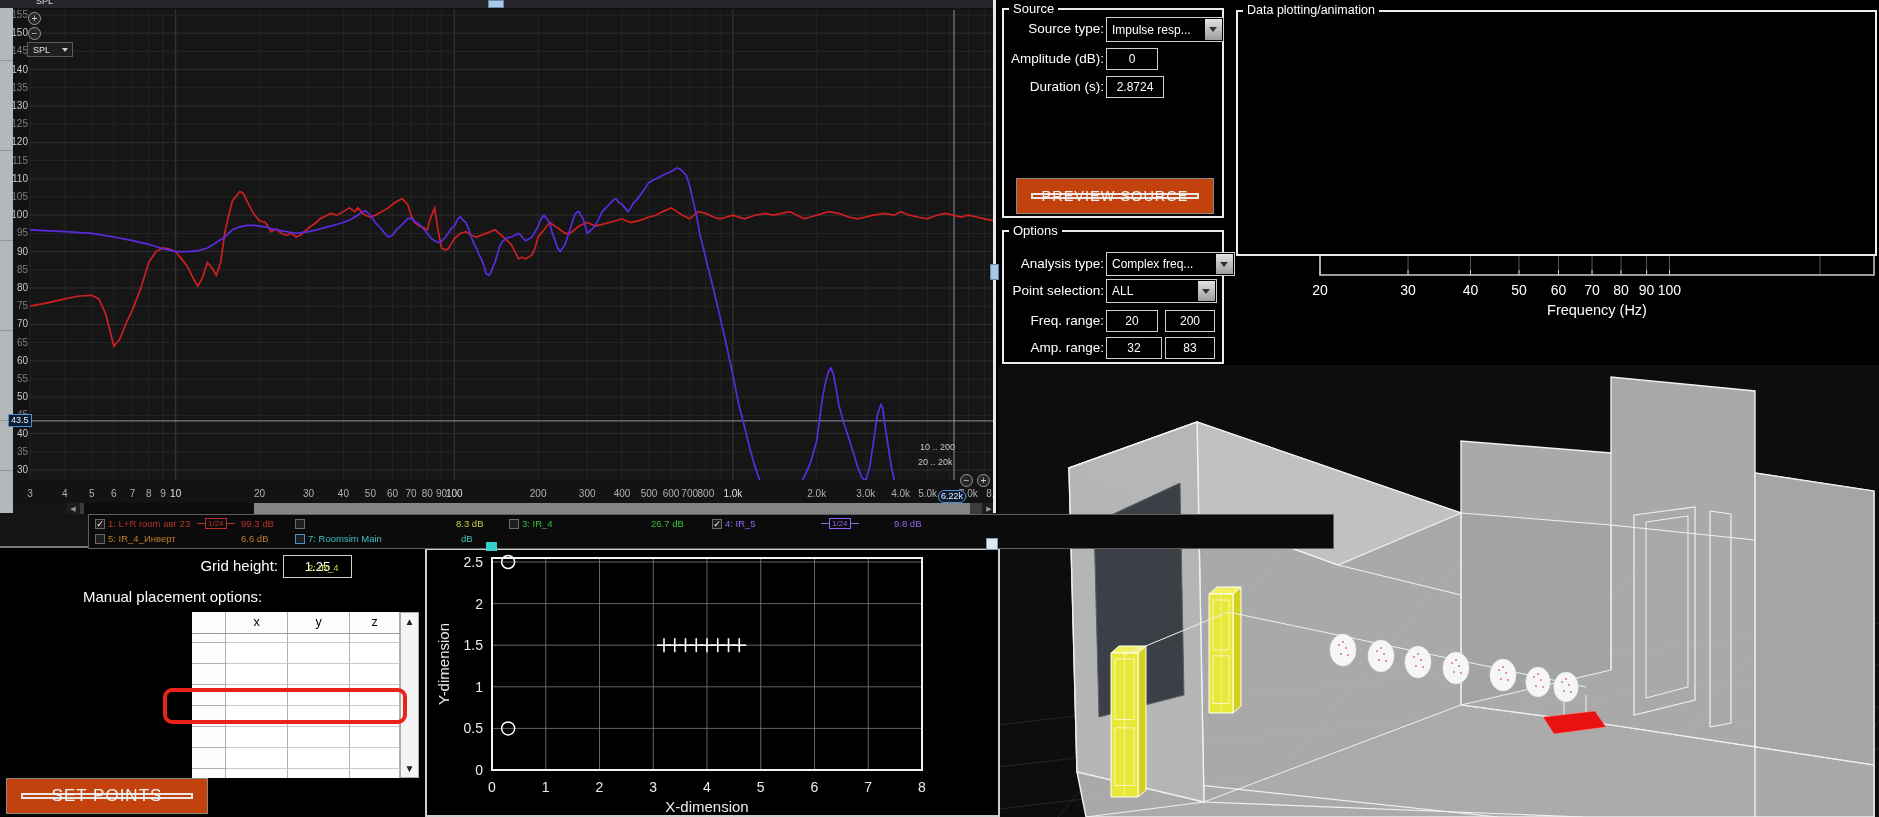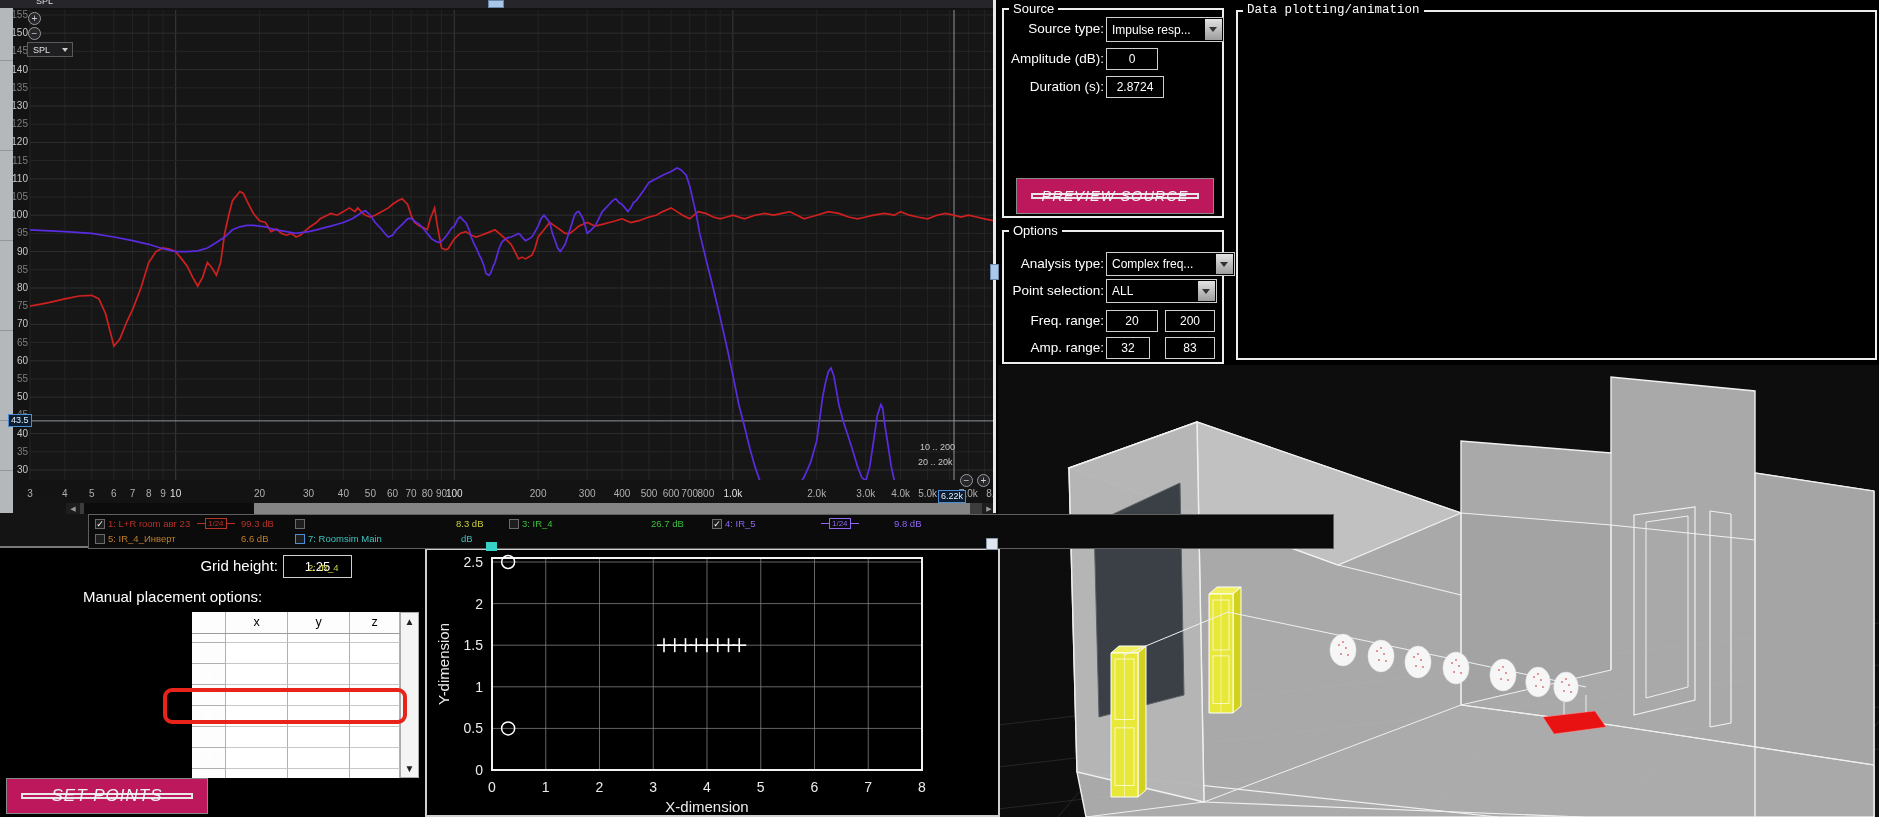--- a/index.html
+++ b/index.html
@@ -44,21 +44,21 @@
   
   .panel{position:absolute;background:#000;border:2px solid #ededed;box-sizing:border-box;z-index:15;}
   .ptitle{position:absolute;top:-9px;left:5px;background:#000;padding:0 4px;color:#fff;font-size:13px;}
   .flabel{position:absolute;color:#fff;font-size:13.5px;text-align:right;width:97px;}
   .tin{position:absolute;background:#000;border:1px solid #cfcfcf;color:#fff;font-family:"Liberation Sans",sans-serif;
        font-size:12px;text-align:center;box-sizing:border-box;padding:0;}
   .dd{position:absolute;background:#000;border:1px solid #cfcfcf;color:#fff;font-size:12px;box-sizing:border-box;}
   .dd .val{position:absolute;left:5px;top:50%;transform:translateY(-50%);white-space:nowrap;}
   .dd .arr{position:absolute;right:1px;top:1px;bottom:1px;width:17px;background:linear-gradient(#e2e2e2,#9d9d9d);}
   .dd .arr::after{content:"";position:absolute;left:4px;top:8px;border:4px solid transparent;border-top:5px solid #333;}
-  .btn{position:absolute;background:#be185d;border:1px solid #8a8a8a;padding:14px;box-sizing:border-box;cursor:pointer;font-style:italic;}
+  .btn{position:absolute;background:#c2410c;border:1px solid #8a8a8a;padding:14px;box-sizing:border-box;cursor:pointer;}
   .btn .inner{border:2px solid #e8e8e8;color:#f2f2f2;height:100%;display:flex;align-items:center;justify-content:center;
               letter-spacing:1px;box-sizing:border-box;}
   
   #plotting-panel{position:absolute;left:1228px;top:0;width:651px;height:365px;background:#000;z-index:10;}
   #room3d{position:absolute;left:998px;top:365px;width:881px;height:452px;background:#0d0d0d;z-index:8;}
   
   #placement{position:absolute;left:0;top:548px;width:422px;height:269px;background:#000;z-index:10;}
   .trow{display:grid;grid-template-columns:34px 62px 62px 50px;height:21px;line-height:21px;font-size:12.5px;}
   .trow div{border-right:1px solid #b0b0b0;border-bottom:1px solid #c8c8c8;box-sizing:border-box;overflow:hidden;}
   .trow .num{text-align:center;border-bottom:1px solid #b0b0b0;background:#fdfdfd;}
@@ -236,21 +236,21 @@
     <div class="circbtn" style="left:28px;top:27px;">−</div>
     <div id="spl-dd">
       <span>SPL</span>
       <span class="caret"></span>
     </div>
     <div class="rangelbl" style="left:920px;top:442px;">10 .. 200</div>
     <div class="rangelbl" style="left:918px;top:457px;">20 .. 20k</div>
     <div class="circbtn" style="left:960px;top:474px;">−</div>
     <div class="circbtn" style="left:977px;top:474px;">+</div>
     <div class="cursorbox" style="left:8px;top:414px;">43.5</div>
-    <div class="cursorbox" style="left:938px;top:490px;">6.22k</div>
+    <div class="cursorbox" style="left:938px;top:490px;border-radius:6px;">6.22k</div>
     <div id="rew-scroll">
       <span class="arr" style="left:0;">◀</span>
       <span class="dark"></span>
       <span class="thumb"></span>
       <span class="arr" style="right:0;">▶</span>
     </div>
   </section>
 
   <div id="div-v"></div>
   <div class="bluehandle" style="left:990px;top:264px;width:9px;height:16px;"></div>
@@ -314,26 +314,26 @@
     </div>
     <span class="flabel" style="left:3px;top:51px;">Point selection:</span>
     <div class="dd" style="left:102px;top:47px;width:111px;height:24px;">
       <span class="val">ALL</span>
       <span class="arr"></span>
     </div>
     <span class="flabel" style="left:3px;top:81px;">Freq. range:</span>
     <div class="tin" style="left:102px;top:78px;width:52px;height:22px;line-height:20px;">20</div>
     <div class="tin" style="left:161px;top:78px;width:50px;height:22px;line-height:20px;">200</div>
     <span class="flabel" style="left:3px;top:108px;">Amp. range:</span>
-    <div class="tin" style="left:102px;top:105px;width:44px;height:22px;line-height:20px;">32</div>
+    <div class="tin" style="left:102px;top:105px;width:56px;height:22px;line-height:20px;">32</div>
     <div class="tin" style="left:161px;top:105px;width:50px;height:22px;line-height:20px;">83</div>
   </section>
 
   <section id="plotting-panel">
-    <div class="panel" style="left:8px;top:10px;width:641px;height:350px;border-width:2px;font-family:Liberation Mono, monospace;">
+    <div class="panel" style="left:8px;top:10px;width:641px;height:246px;border-width:2px;">
       <span class="ptitle" style="font-size:12.5px;">Data plotting/animation</span>
     </div>
     <svg id="var-svg" width="651" height="365" style="position:absolute;left:0;top:0;">
         <rect x="92" y="62" width="554" height="213" fill="#000"></rect>
         <g>
           <line x1="92" y1="62" x2="92" y2="275" stroke="#6e6e6e" stroke-width="0.8"></line>
           <line x1="180.04562952784062" y1="62" x2="180.04562952784062" y2="275" stroke="#6e6e6e" stroke-width="0.8"></line>
           <line x1="242.5149978319906" y1="62" x2="242.5149978319906" y2="275" stroke="#6e6e6e" stroke-width="0.8"></line>
           <line x1="290.9700043360188" y1="62" x2="290.9700043360188" y2="275" stroke="#6e6e6e" stroke-width="0.8"></line>
           <line x1="330.5606273598312" y1="62" x2="330.5606273598312" y2="275" stroke="#6e6e6e" stroke-width="0.8"></line>

